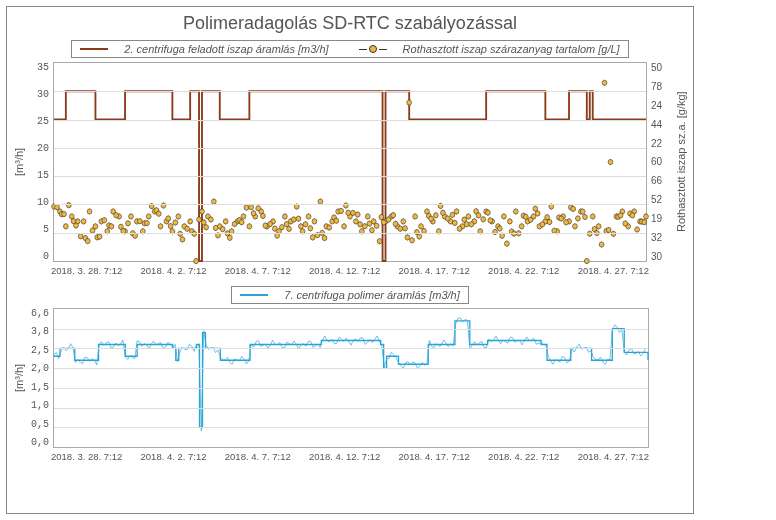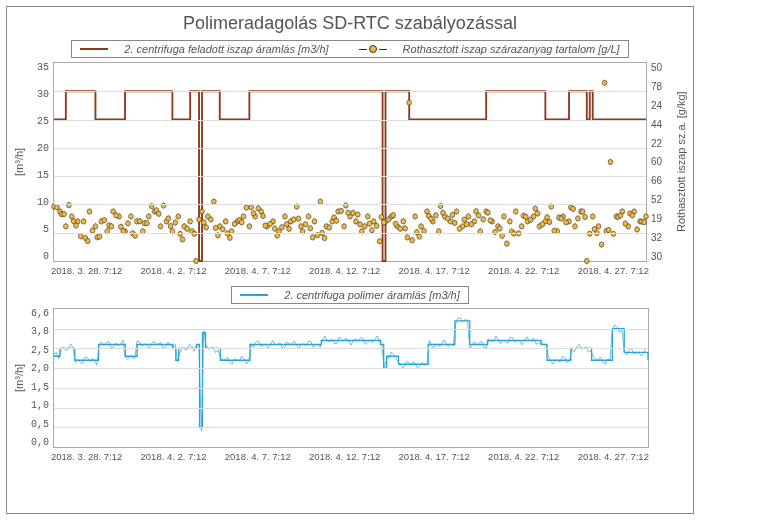--- a/index.html
+++ b/index.html
@@ -636,21 +636,21 @@
         <span>2018. 4. 17. 7:12</span>
         <span>2018. 4. 22. 7:12</span>
         <span>2018. 4. 27. 7:12</span>
       </div>
   </div>
 
   <div class="chart-block" style="margin-top:10px">
     <div class="legend">
       <div class="legend-item">
         <span class="swatch-line" style="border-color:#2aa4d6"></span>
-        <span>2. centrifuga polimer áramlás [m3/h]</span>
+        <span>7. centrifuga polimer áramlás [m3/h]</span>
       </div>
     </div>
     <div class="plot-row">
       <div class="ylabel-l">[m³/h]</div>
       <div class="yaxis" id="bot-yl">
           <span>6,6</span>
           <span>3,8</span>
           <span>2,5</span>
           <span>2,0</span>
           <span>1,5</span>

